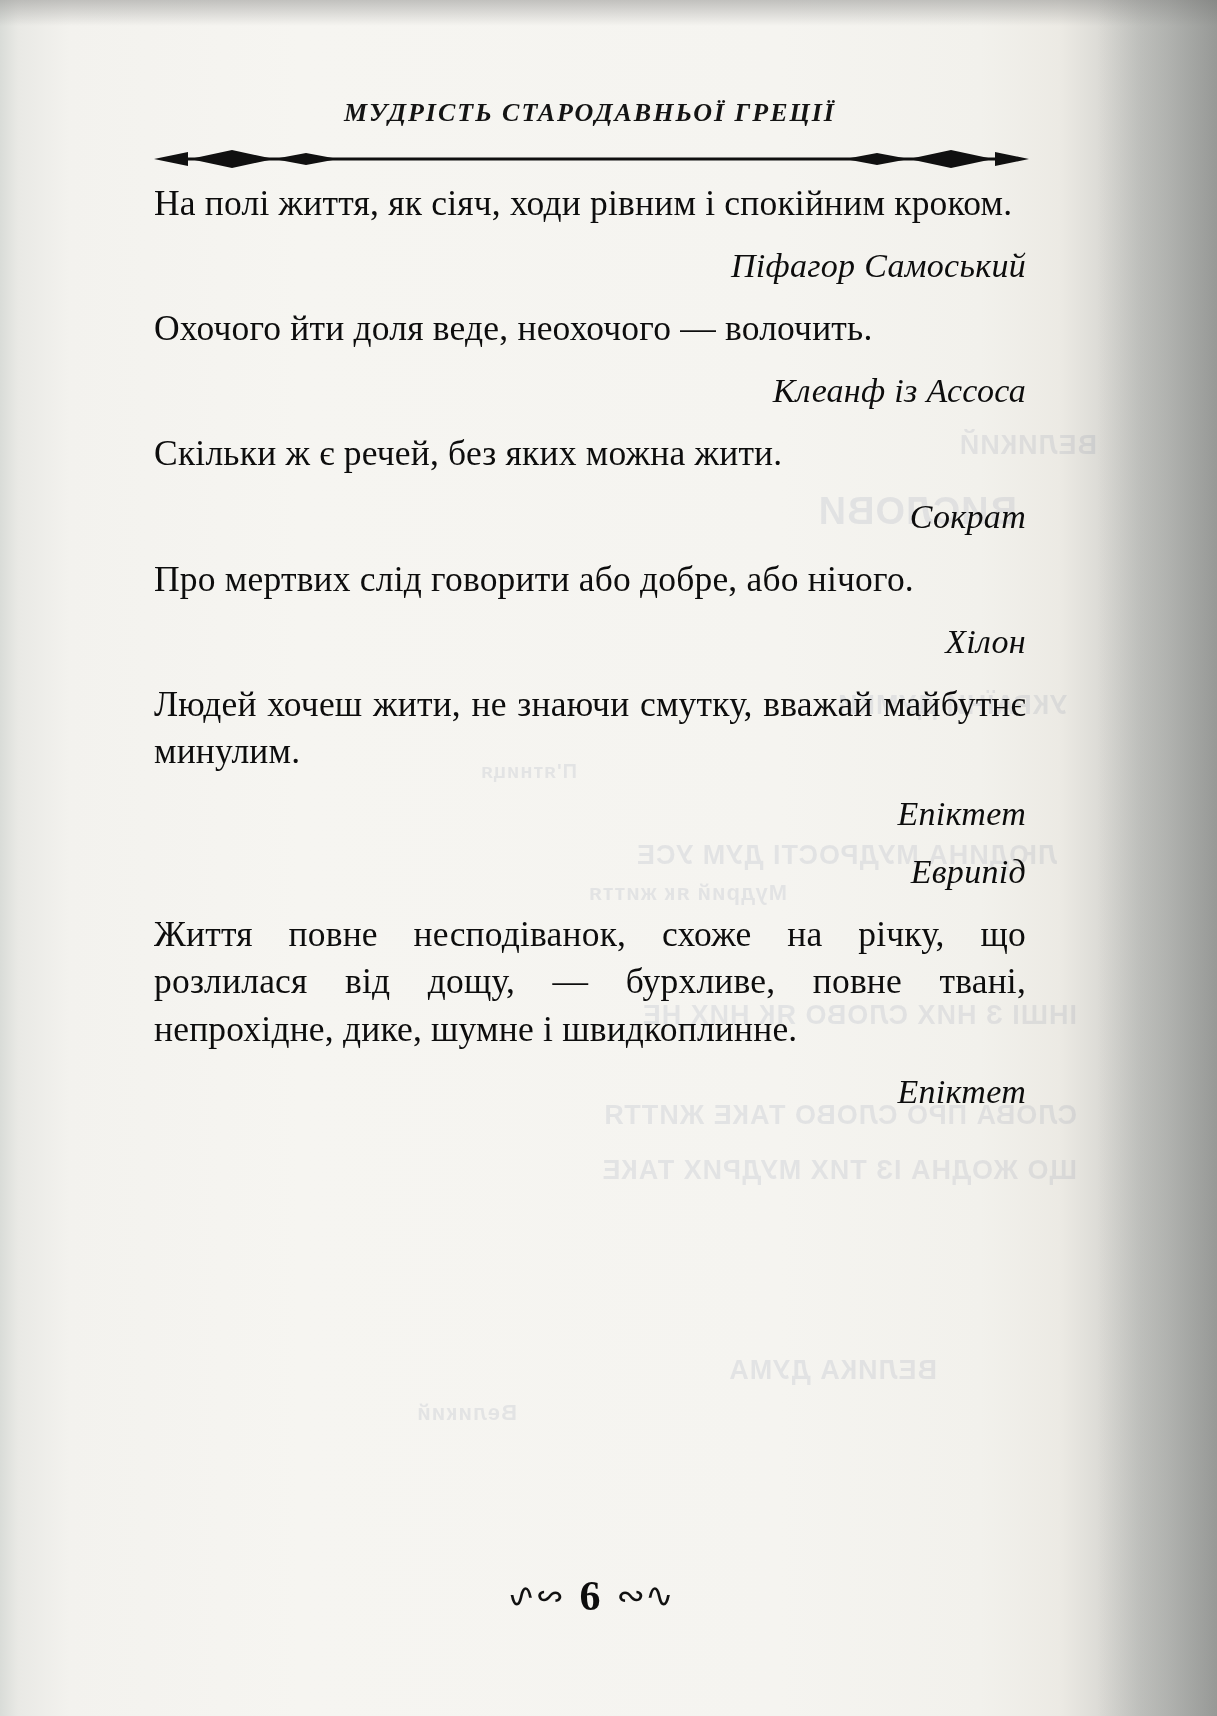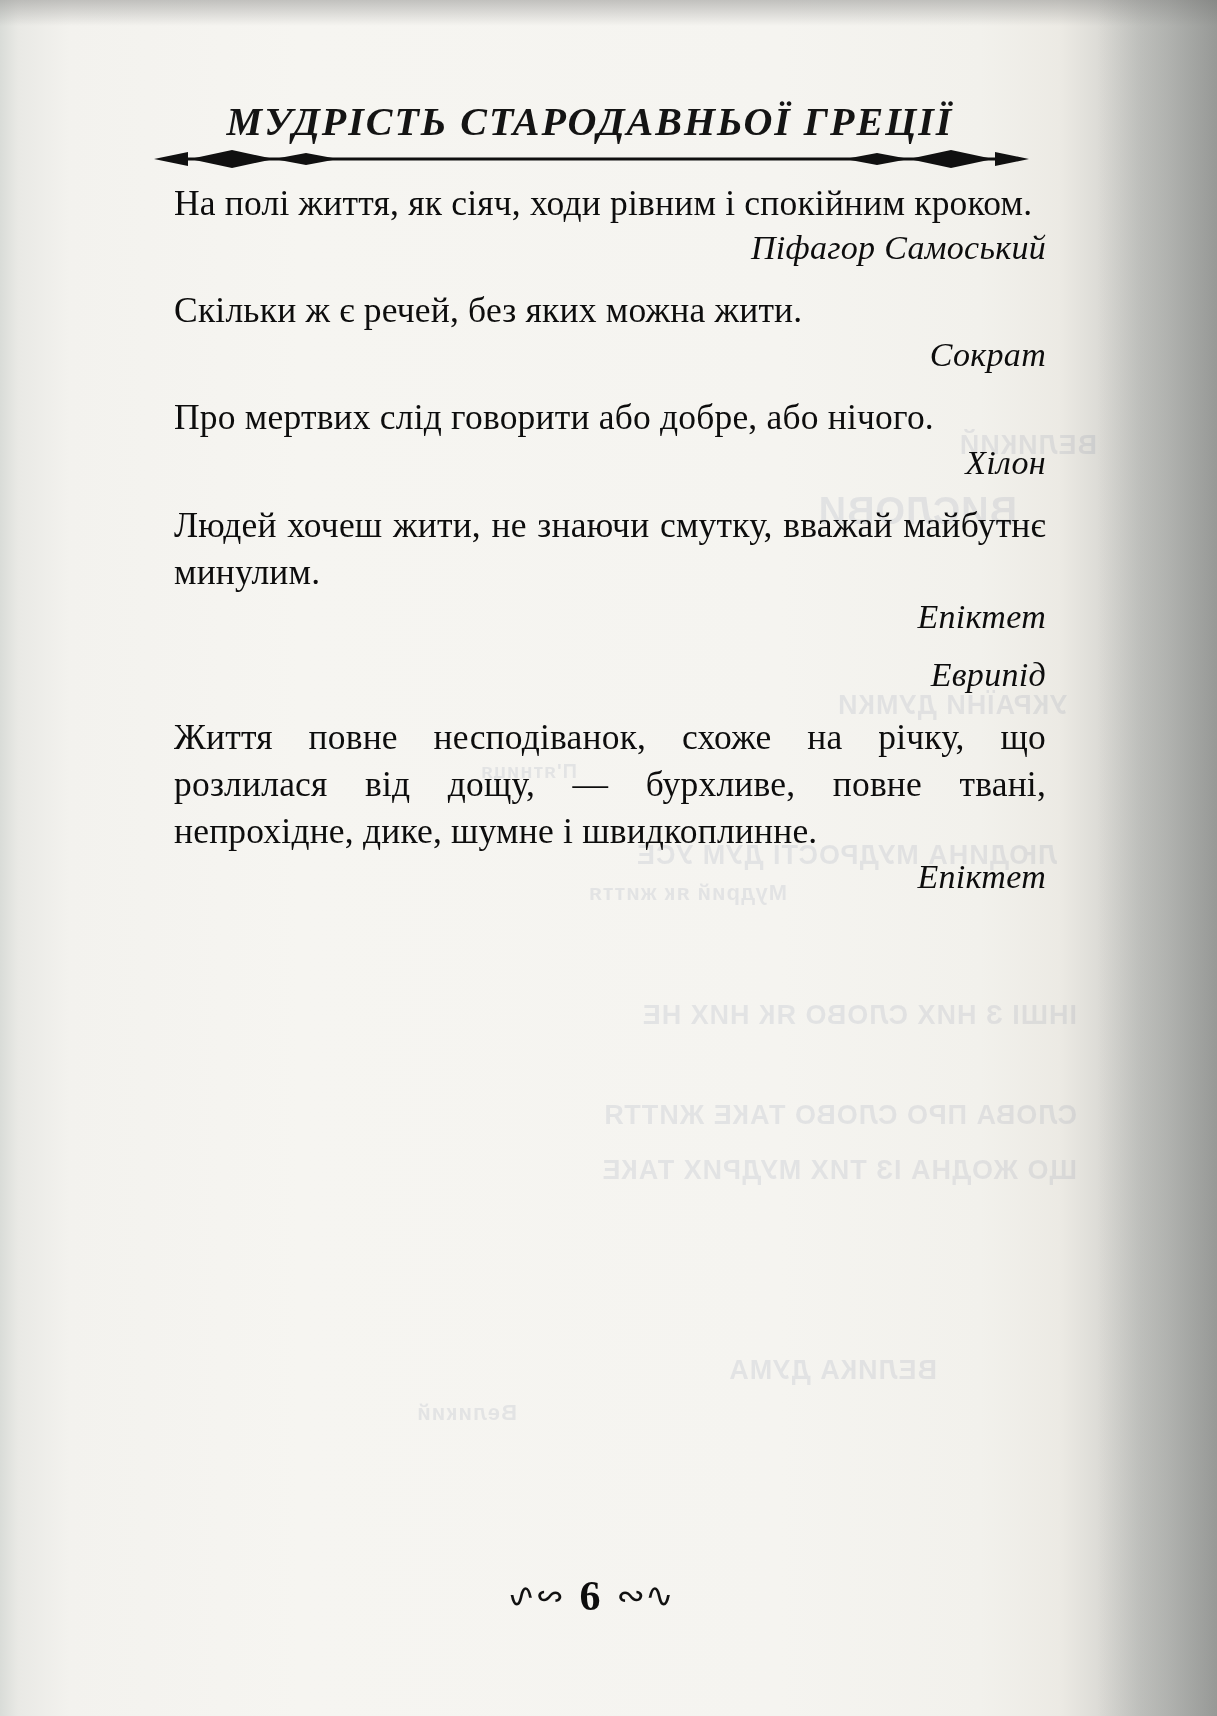--- a/index.html
+++ b/index.html
@@ -64,41 +64,41 @@
   
   .running-head {
     position: absolute;
     top: 98px;
     left: 0;
     width: 880px;
     text-align: center;
     font-family: "Liberation Serif", serif;
     font-style: italic;
     font-weight: 700;
-    font-size: 40px;
+    font-size: 26px;
     letter-spacing: 2px;
     color: #141414;
     text-transform: uppercase;
     white-space: nowrap;
   }
 
   
   .rule {
     position: absolute;
     top: 148px;
     left: 4px;
     width: 875px;
     height: 22px;
   }
 
   
   .quotes {
     position: absolute;
     top: 180px;
-    left: 24px;
+    left: 4px;
     width: 872px;
   }
   .quote {
     margin-bottom: 20px;
   }
   .quote-text {
     font-family: "Liberation Serif", serif;
     font-size: 35.5px;
     line-height: 1.33;
     color: #0d0d0d;
@@ -107,21 +107,21 @@
     letter-spacing: 0.2px;
     margin: 0;
     hyphens: manual;
   }
   .quote-author {
     font-family: "Liberation Serif", serif;
     font-style: italic;
     font-size: 34px;
     color: #0d0d0d;
     text-align: right;
-    margin: 2px 0 0 0;
+    margin: 20px 0 0 0;
     letter-spacing: 0.3px;
   }
 
   
   .folio {
     position: absolute;
     bottom: 96px;
     left: 0;
     width: 880px;
     display: flex;
@@ -195,20 +195,24 @@
       </svg>
     </div>
 
     <div class="quotes">
 
       <div class="quote">
         <p class="quote-text">На полі життя, як сіяч, ходи рівним і спо­кійним кроком.</p>
         <p class="quote-author">Піфагор Самоський</p>
       </div>
 
+      <div class="quote">
+        <p class="quote-text">Охочого йти доля веде, неохочого — воло­чить.</p>
+        <p class="quote-author">Клеанф із Ассоса</p>
+      </div>
 
 
       <div class="quote">
         <p class="quote-text">Скільки ж є речей, без яких можна жити.</p>
         <p class="quote-author">Сократ</p>
       </div>
 
       <div class="quote">
         <p class="quote-text">Про мертвих слід говорити або добре, або нічого.</p>
         <p class="quote-author">Хілон</p>

